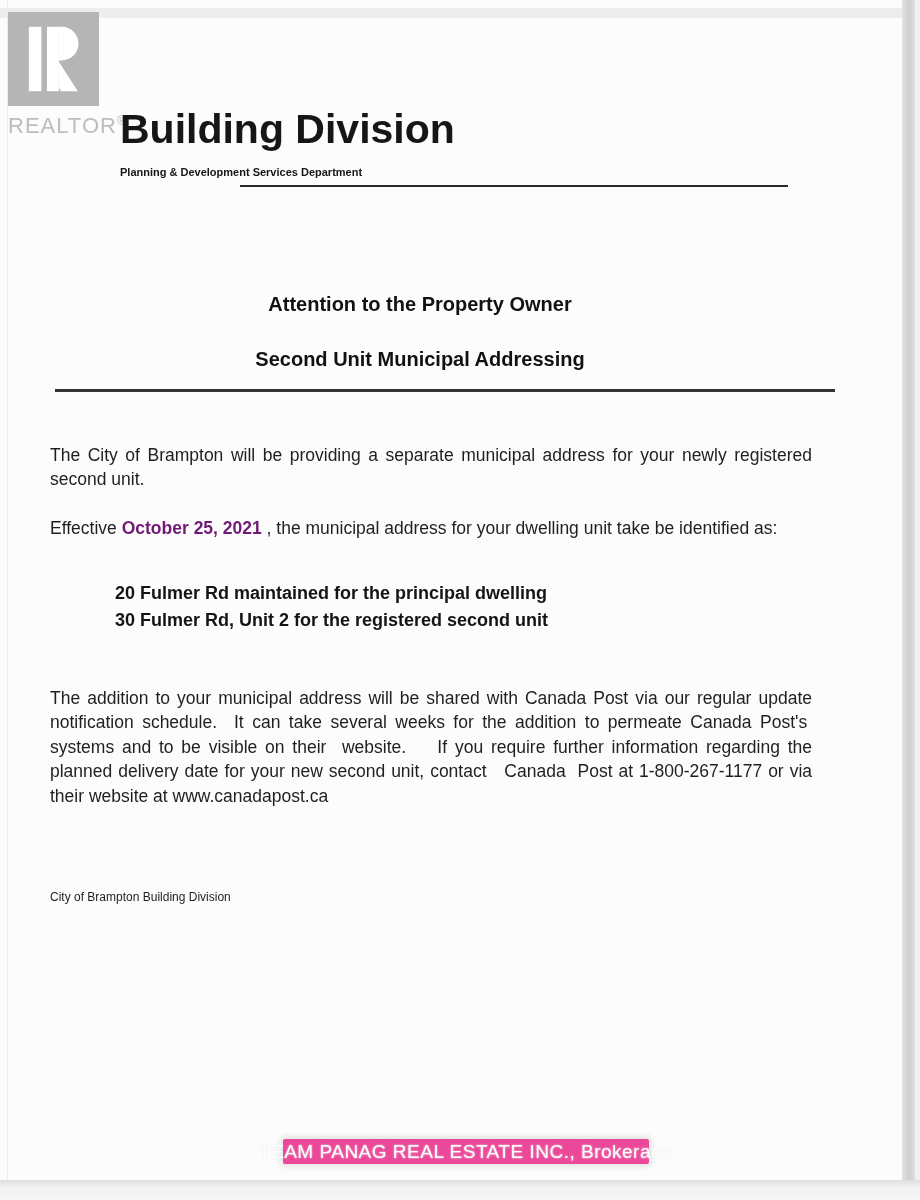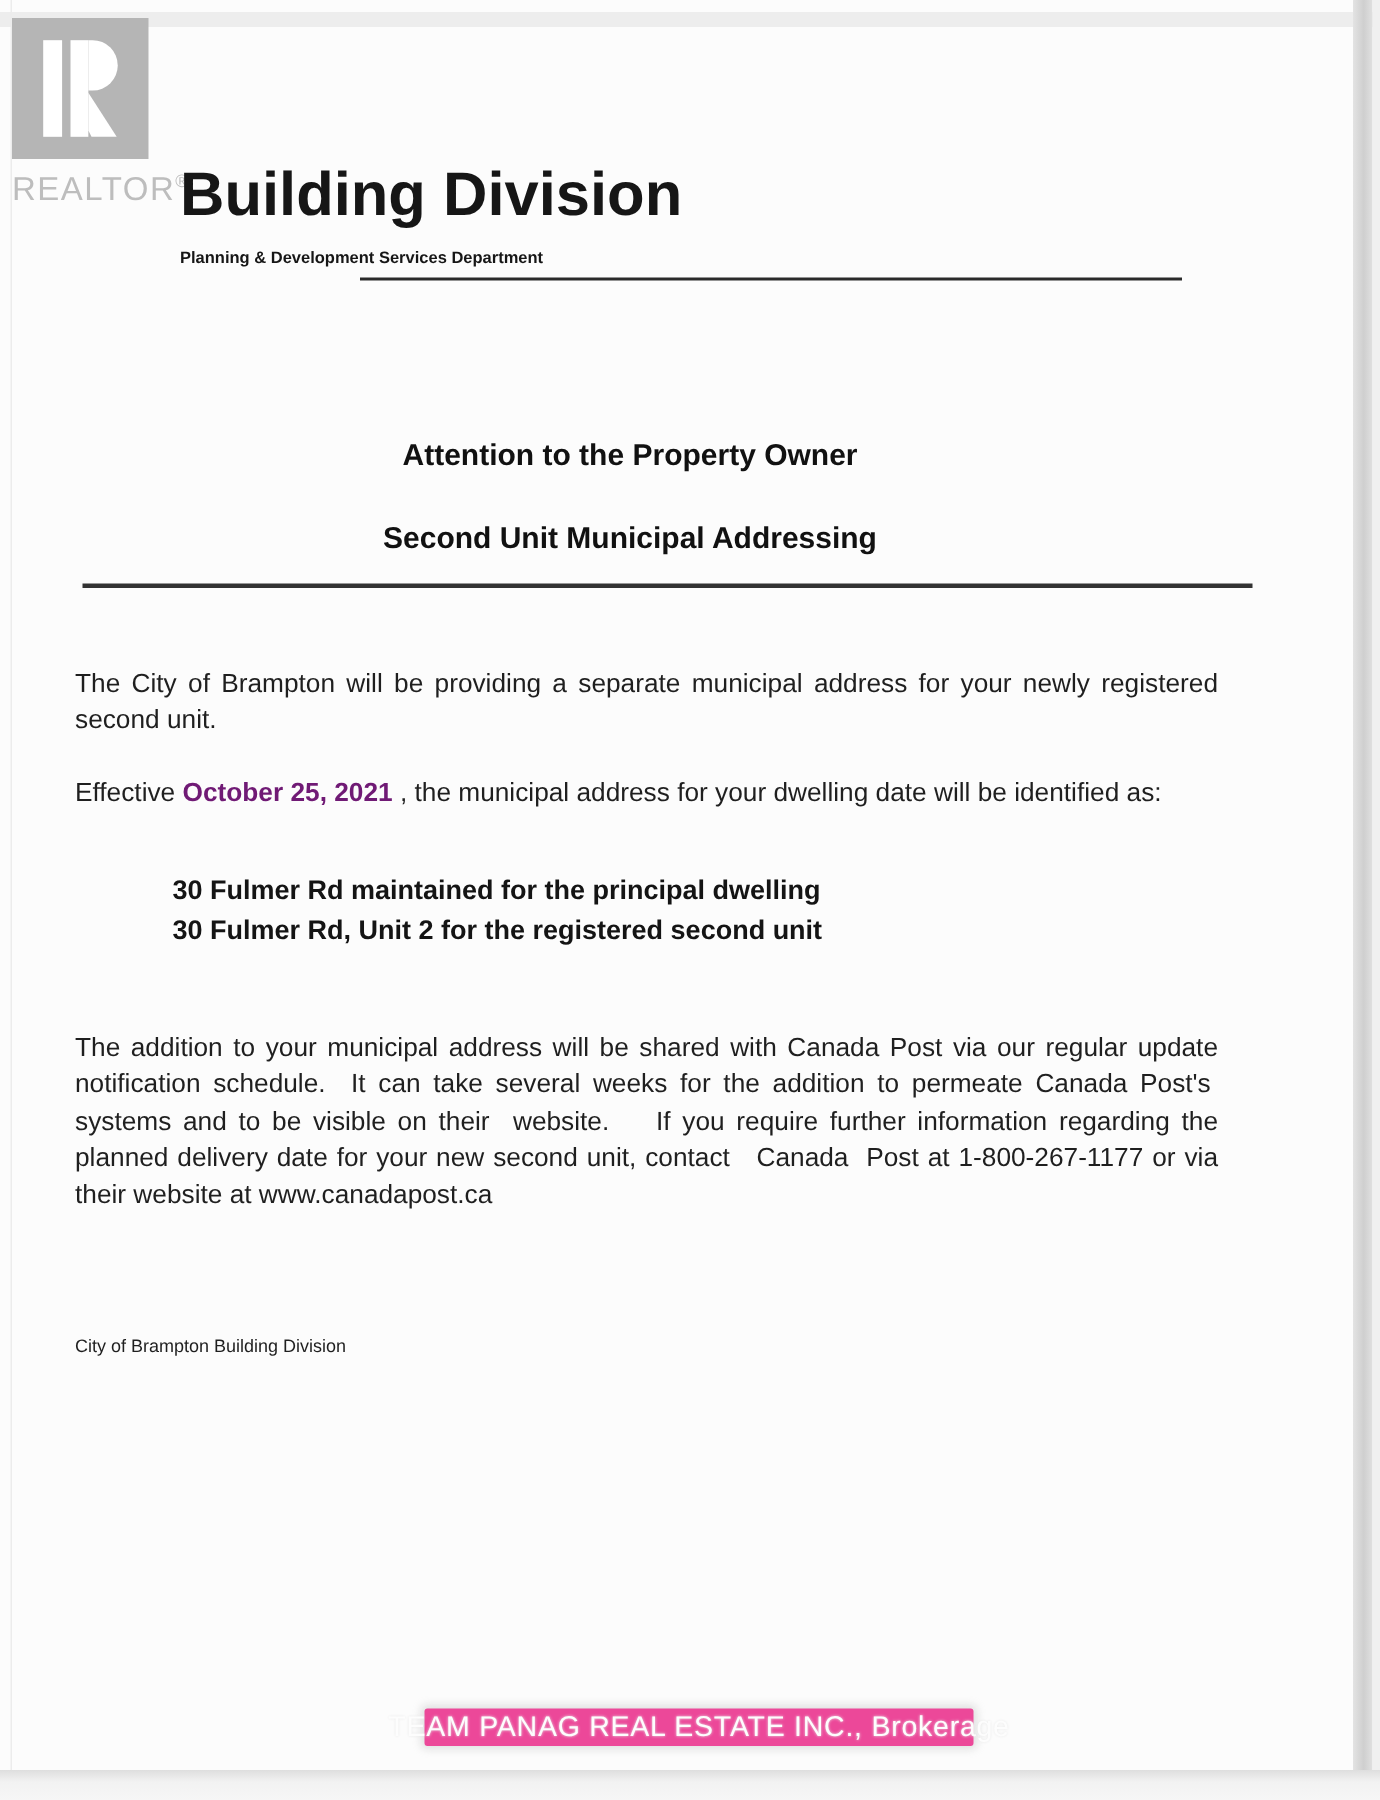--- a/index.html
+++ b/index.html
@@ -164,24 +164,24 @@
   <div class="header-rule"></div>
 
   <div class="attention-block">
     <div class="attention-line1">Attention to the Property Owner</div>
     <div class="attention-line2">Second Unit Municipal Addressing</div>
   </div>
   <div class="section-rule"></div>
 
   <p class="para p1">The City of Brampton will be providing a separate municipal address for your newly registered second unit.</p>
 
-  <p class="para p2"><span>Effective </span><b>October 25, 2021</b><span> , the municipal address for your dwelling date will be identified as:</span></p>
+  <p class="para p2"><span>Effective </span><b>October 25, 2021</b><span> , the municipal address for your dwelling unit take be identified as:</span></p>
 
   <div class="unit-addresses">
-    <div>30 Fulmer Rd maintained for the principal dwelling</div>
+    <div>20 Fulmer Rd maintained for the principal dwelling</div>
     <div>30 Fulmer Rd, Unit 2 for the registered second unit</div>
   </div>
 
   <p class="para p3">The addition to your municipal address will be shared with Canada Post via our regular update notification schedule.&nbsp; It can take several weeks for the addition to permeate Canada Post's&nbsp; systems and to be visible on their&nbsp; website.&nbsp;&nbsp;&nbsp; If you require further information regarding the planned delivery date for your new second unit, contact&nbsp;&nbsp; Canada&nbsp; Post at 1-800-267-1177 or via their website at www.canadapost.ca</p>
 
   <div class="signature">City of Brampton Building Division</div>
 
   <div class="watermark">
     <span>TEAM PANAG REAL ESTATE INC., Brokerage</span>
   </div>

